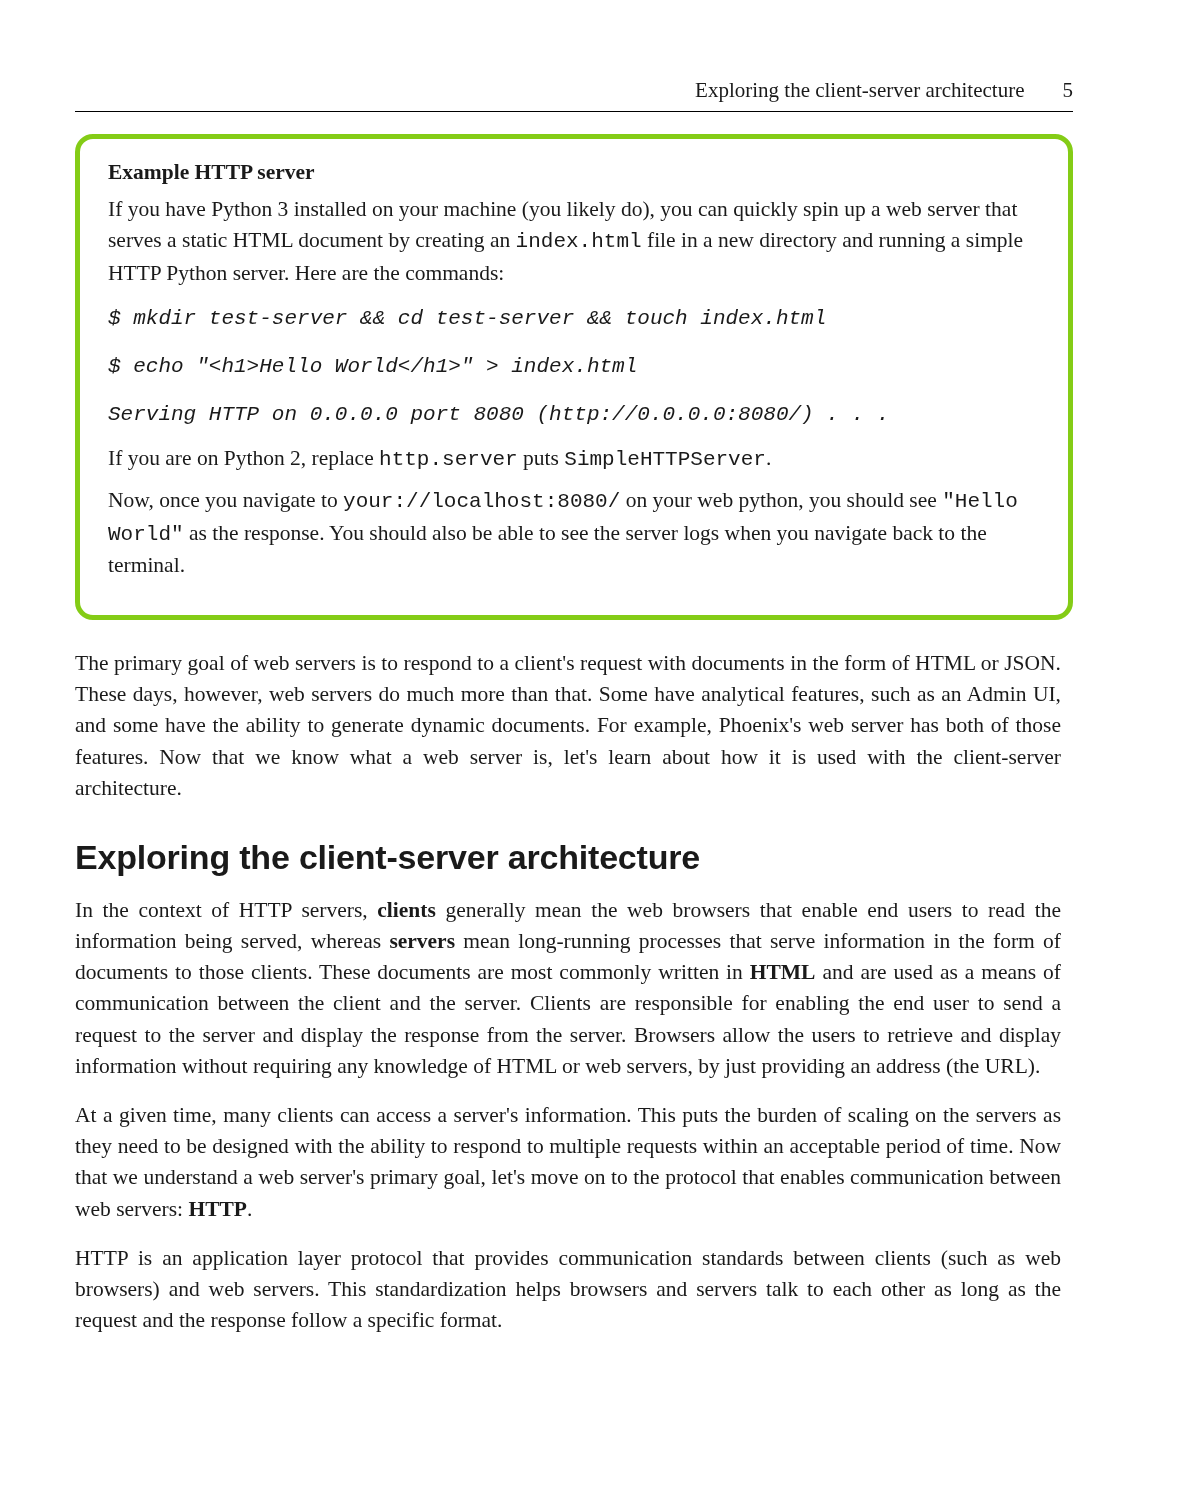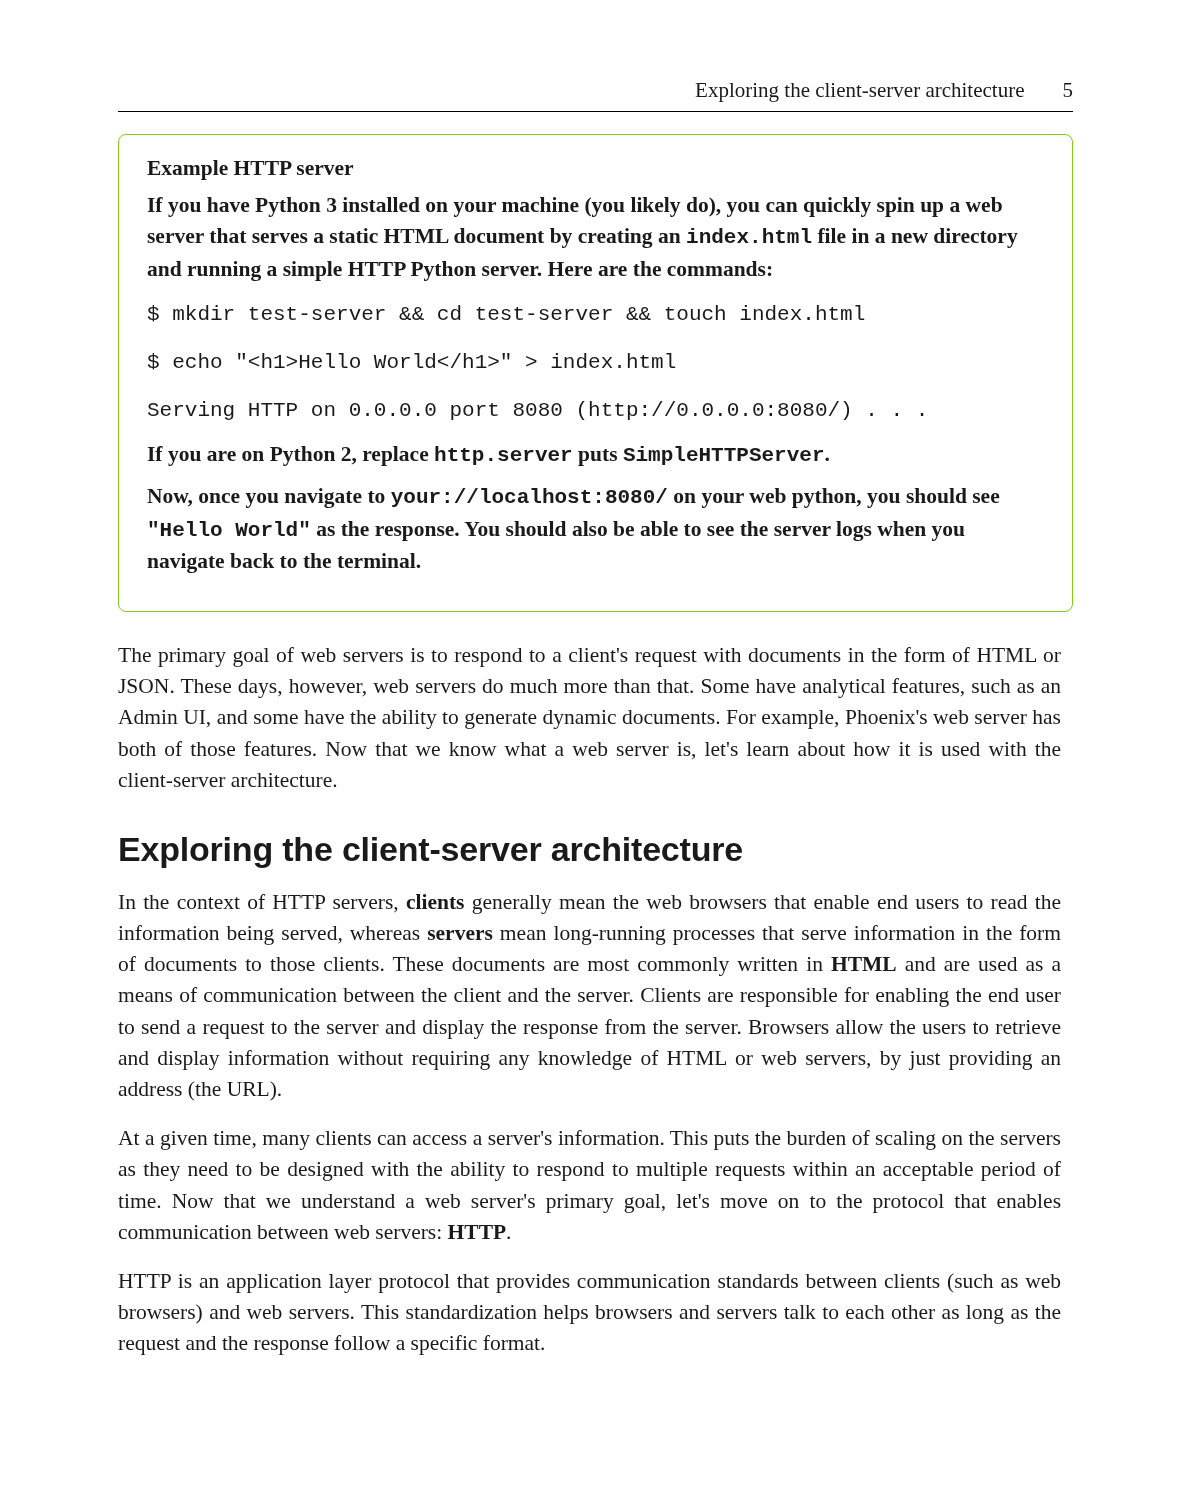--- a/index.html
+++ b/index.html
@@ -7,64 +7,64 @@
     padding: 0;
     background: #ffffff;
     font-family: 'Minion Pro', 'Adobe Caslon Pro', Georgia, 'Times New Roman', serif;
     color: #1a1a1a;
   }
   .page {
     width: 1203px;
     height: 1500px;
     position: relative;
     box-sizing: border-box;
-    padding: 78px 130px 60px 118px;
+    padding: 78px 130px 60px 75px;
   }
   .running-head {
     display: flex;
     justify-content: flex-end;
     align-items: baseline;
     gap: 38px;
     border-bottom: 1.5px solid #000;
     padding-bottom: 8px;
     margin-bottom: 22px;
     font-size: 21px;
   }
   .running-head .title {
     font-weight: 400;
   }
   .running-head .pageno {
     font-weight: 400;
   }
   .callout {
-    border: 1px solid #84cc16;
-    border-radius: 8px;
+    border: 5px solid #84cc16;
+    border-radius: 18px;
     padding: 18px 28px 24px 28px;
     margin-bottom: 28px;
     font-size: 21.5px;
     line-height: 1.45;
   }
   .callout .title {
     font-weight: 700;
     margin-bottom: 6px;
   }
   .callout p {
     margin: 6px 0 10px 0;
-    font-weight: bold;
   }
   .mono {
     font-family: 'Courier New', Courier, monospace;
     font-size: 21px;
   }
   .callout .codeblock {
     font-family: 'Courier New', Courier, monospace;
     font-size: 21px;
     line-height: 1.9;
     white-space: pre;
     margin: 2px 0 8px 0;
+    font-style: italic;
   }
   .body-para {
     font-size: 21.5px;
     line-height: 1.45;
     margin: 0 12px 18px 0;
     text-align: justify;
   }
   h2.section {
     font-family: 'Myriad Pro', 'Segoe UI', 'Helvetica Neue', Arial, sans-serif;
     font-weight: 700;

